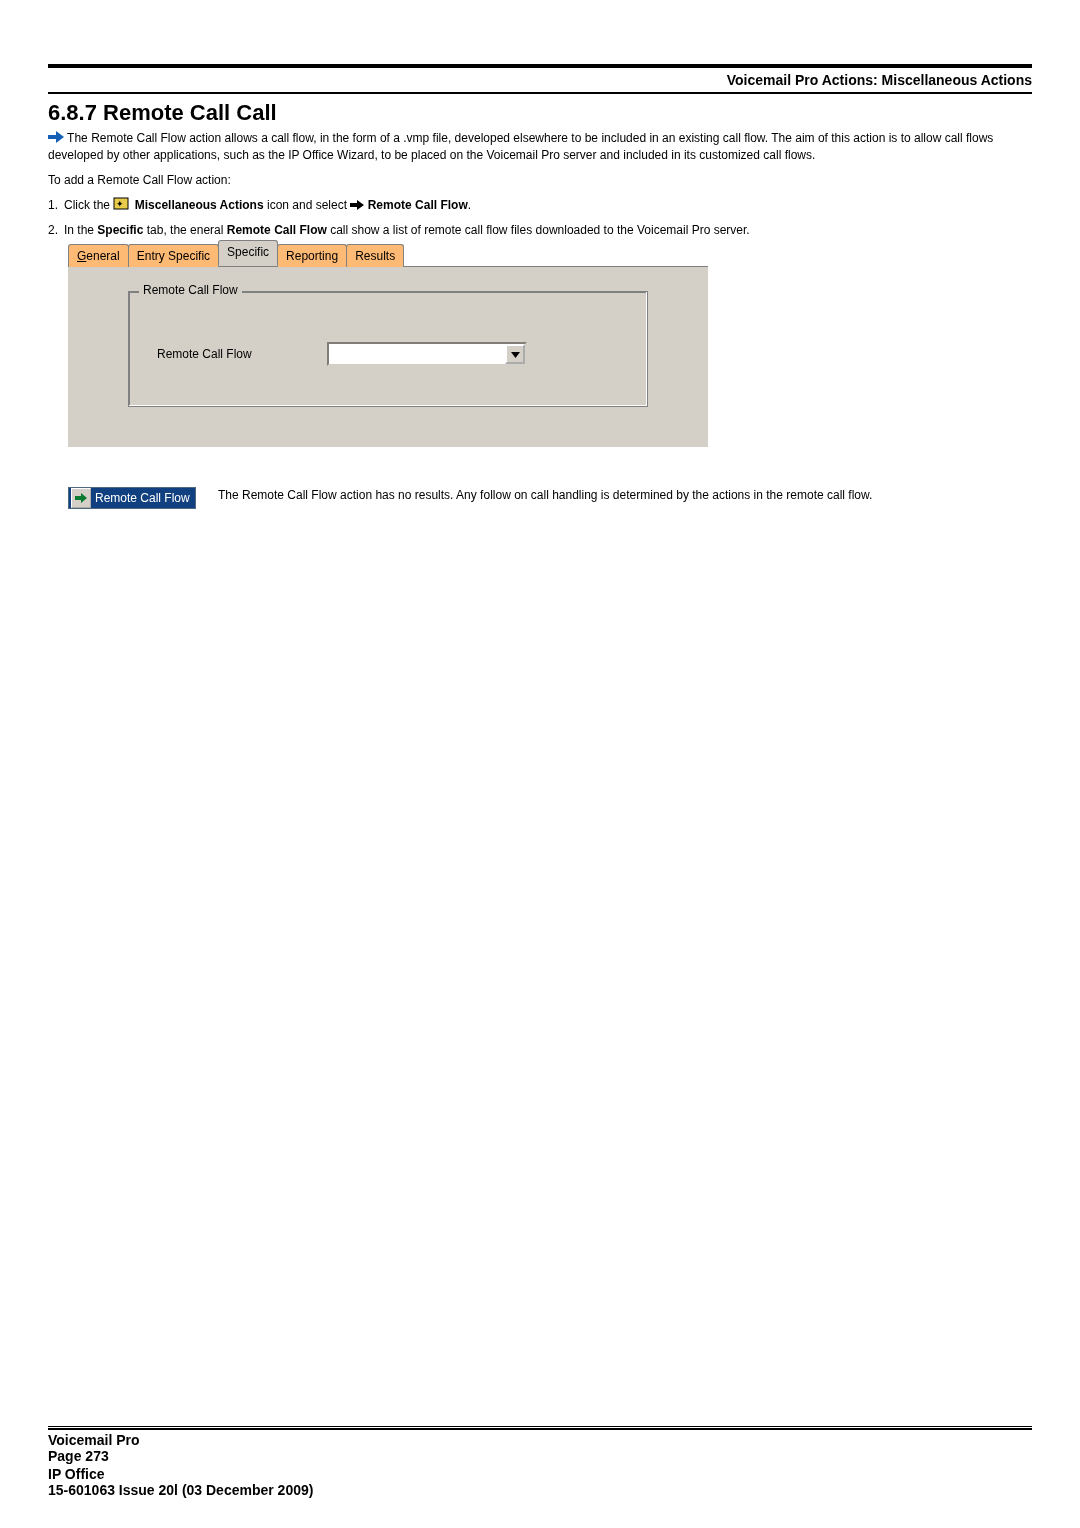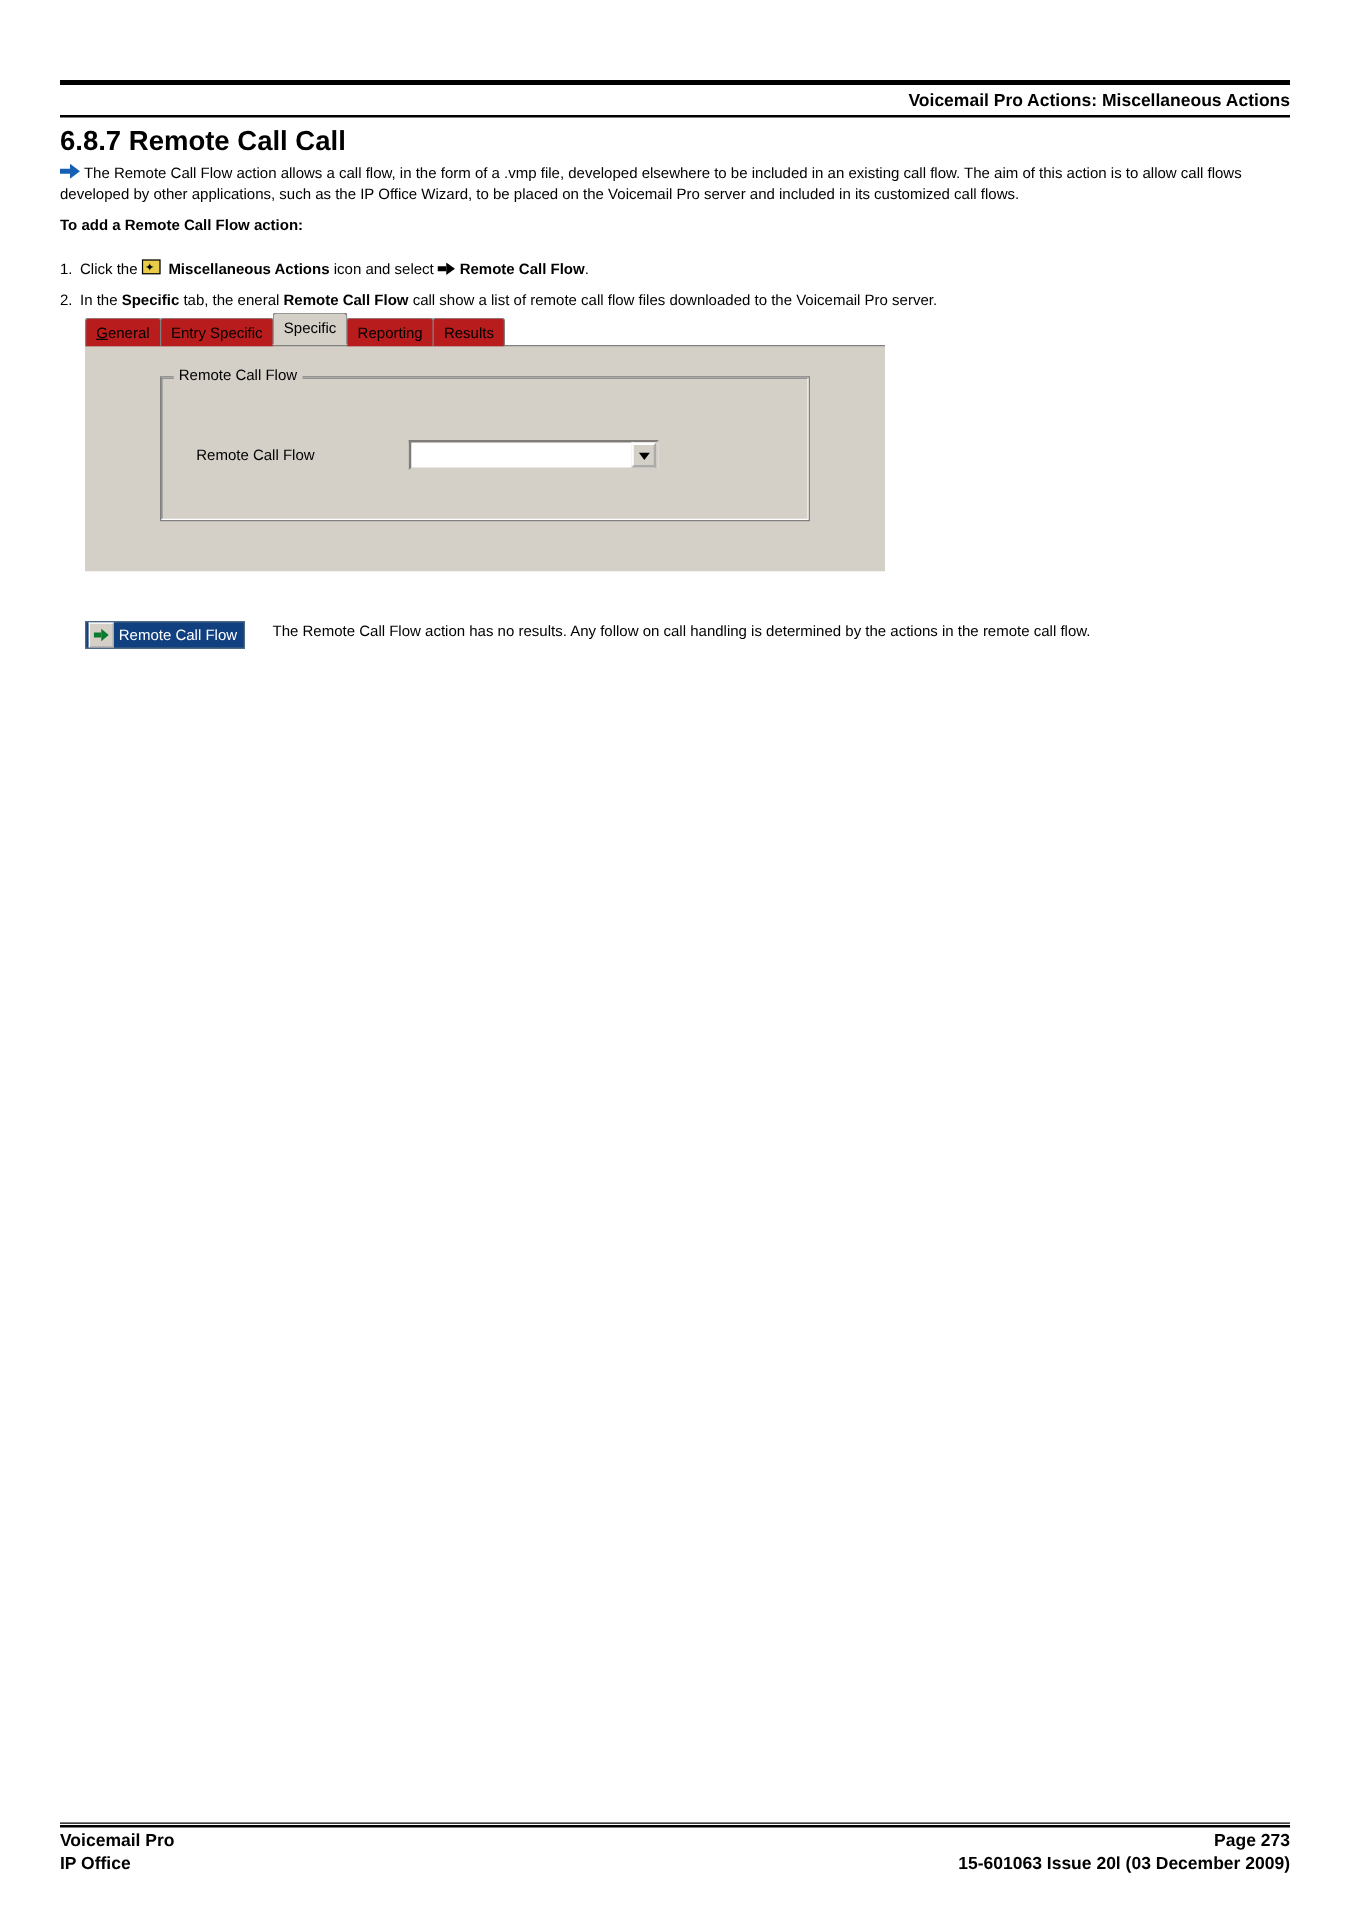--- a/index.html
+++ b/index.html
@@ -37,22 +37,22 @@
     font-family: Arial, Helvetica, sans-serif;
     font-weight: bold;
     font-size: 22px;
     margin: 4px 0 4px 0;
   }
   .body-text {
     line-height: 1.35;
     margin: 2px 0 10px 0;
   }
   .sub-bold {
-    font-weight: bold;
-    margin: 8px 0 18px 0;
+    font-weight: normal;
+    margin: 8px 0 8px 0;
   }
   .step-line {
     margin: 4px 0 4px 0;
     line-height: 1.6;
   }
   .step-line .num {
     display: inline-block;
     width: 16px;
   }
   .bold {
@@ -64,21 +64,21 @@
   }
 
   .tabstrip {
     margin-top: 2px;
     margin-left: 20px;
     display: flex;
     align-items: flex-end;
     height: 24px;
   }
   .tab {
-    background: #b91c1c;
+    background: #fdba74;
     border: 1px solid #808080;
     border-bottom: none;
     border-top-left-radius: 3px;
     border-top-right-radius: 3px;
     padding: 3px 8px 3px 8px;
     font-family: "MS Sans Serif", Tahoma, sans-serif;
     font-size: 12px;
     margin-right: -1px;
     position: relative;
     bottom: -1px;
@@ -200,20 +200,21 @@
     border-top: 2px solid #000;
     margin-bottom: 1px;
   }
   .footer-row {
     display: flex;
     justify-content: space-between;
     font-family: Arial, Helvetica, sans-serif;
     font-weight: bold;
     font-size: 14px;
     margin-top: 2px;
+    flex-direction: column;
   }
   .underline { text-decoration: underline; }
 </style>
 </head>
 <body>
 
 <div class="page">
 
   <div class="top-rule-thick"></div>
   <div class="header-right">Voicemail Pro Actions: Miscellaneous Actions</div>

